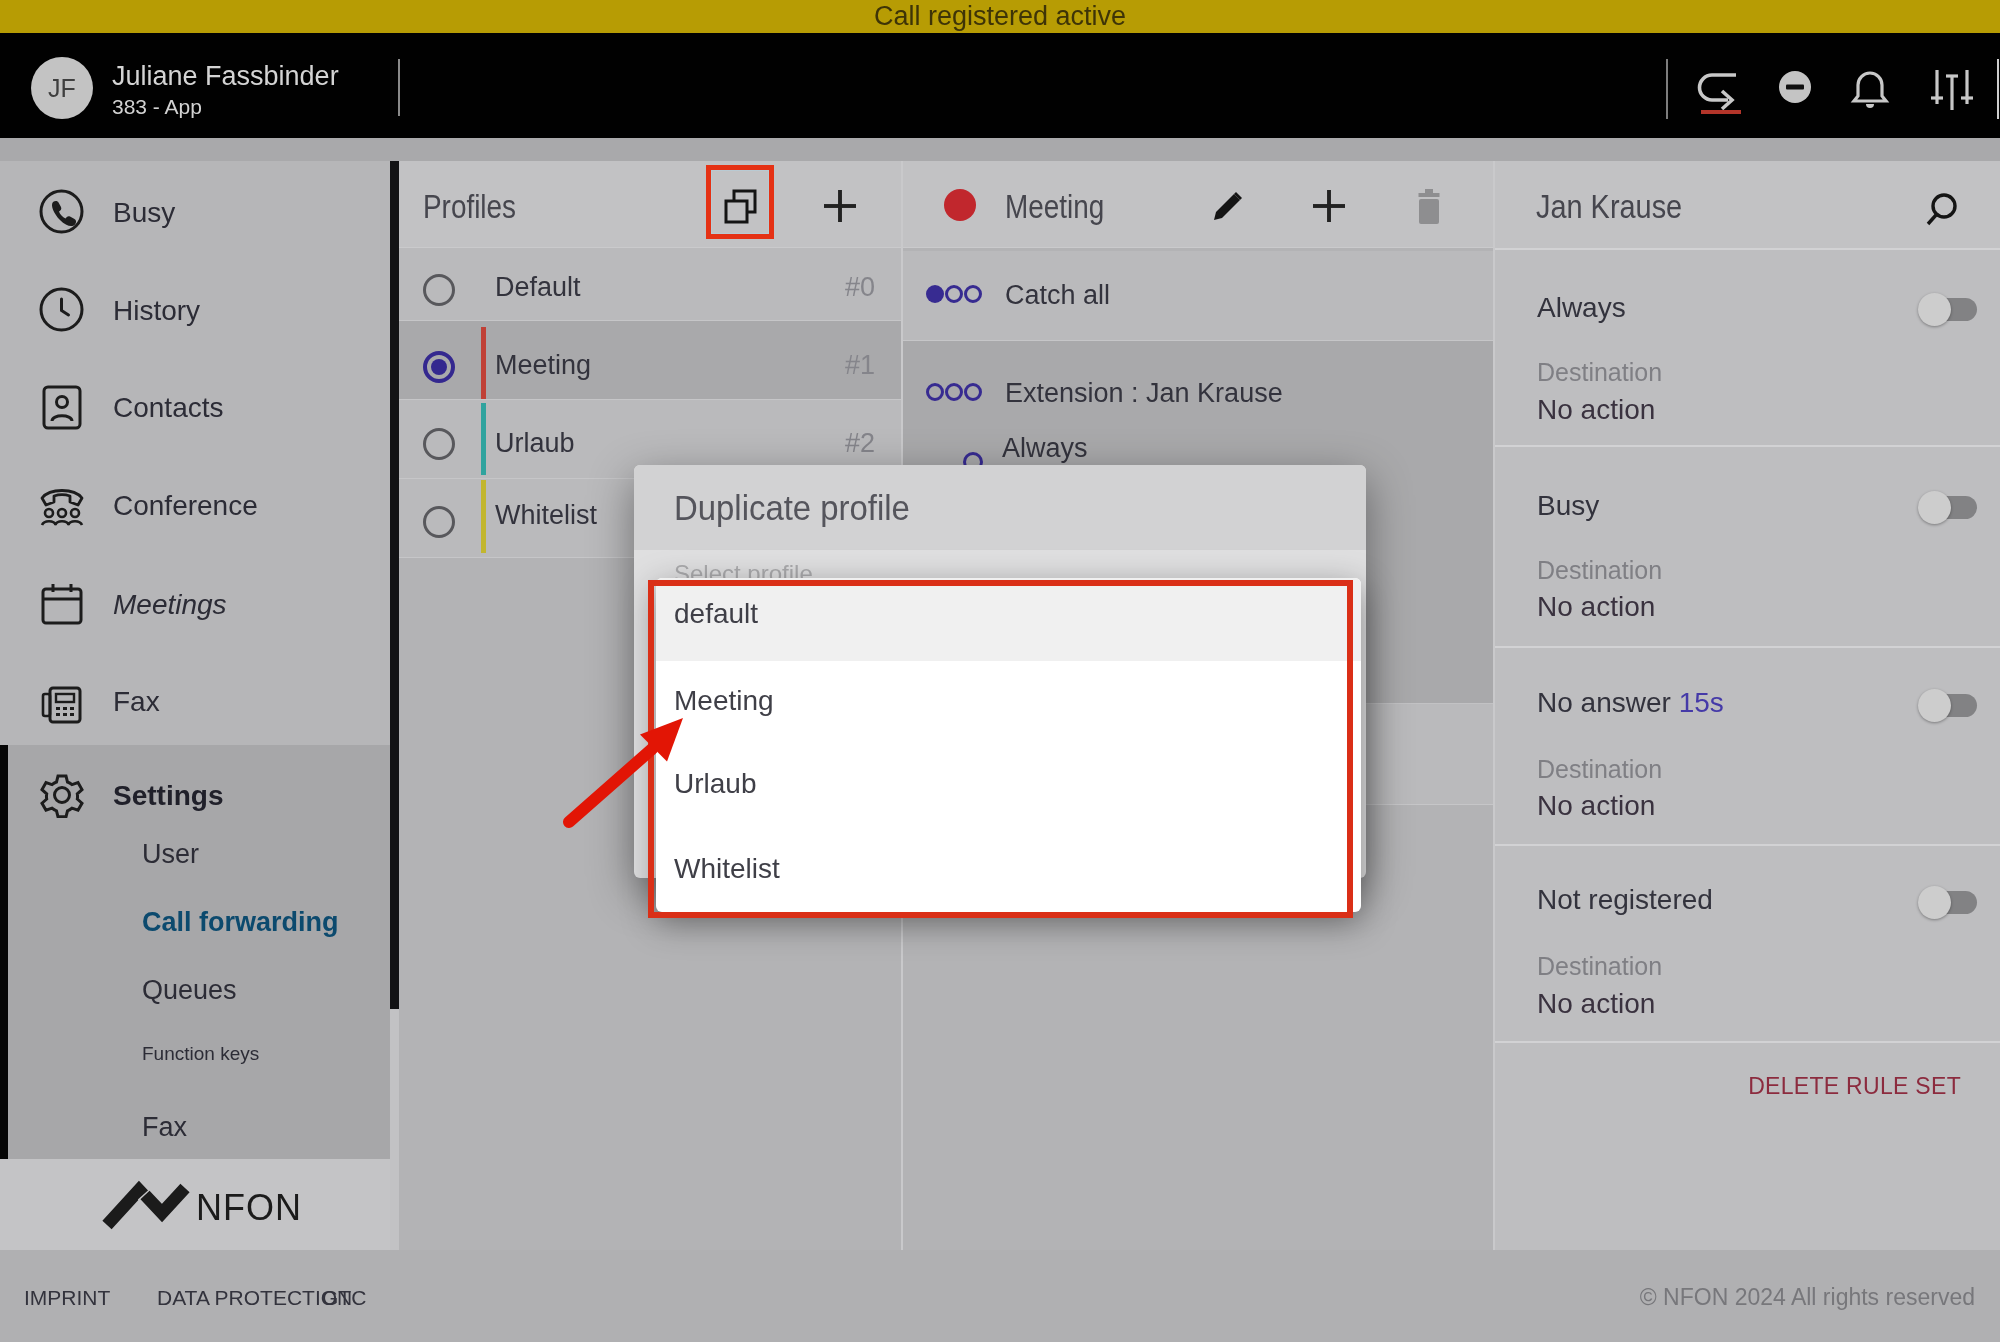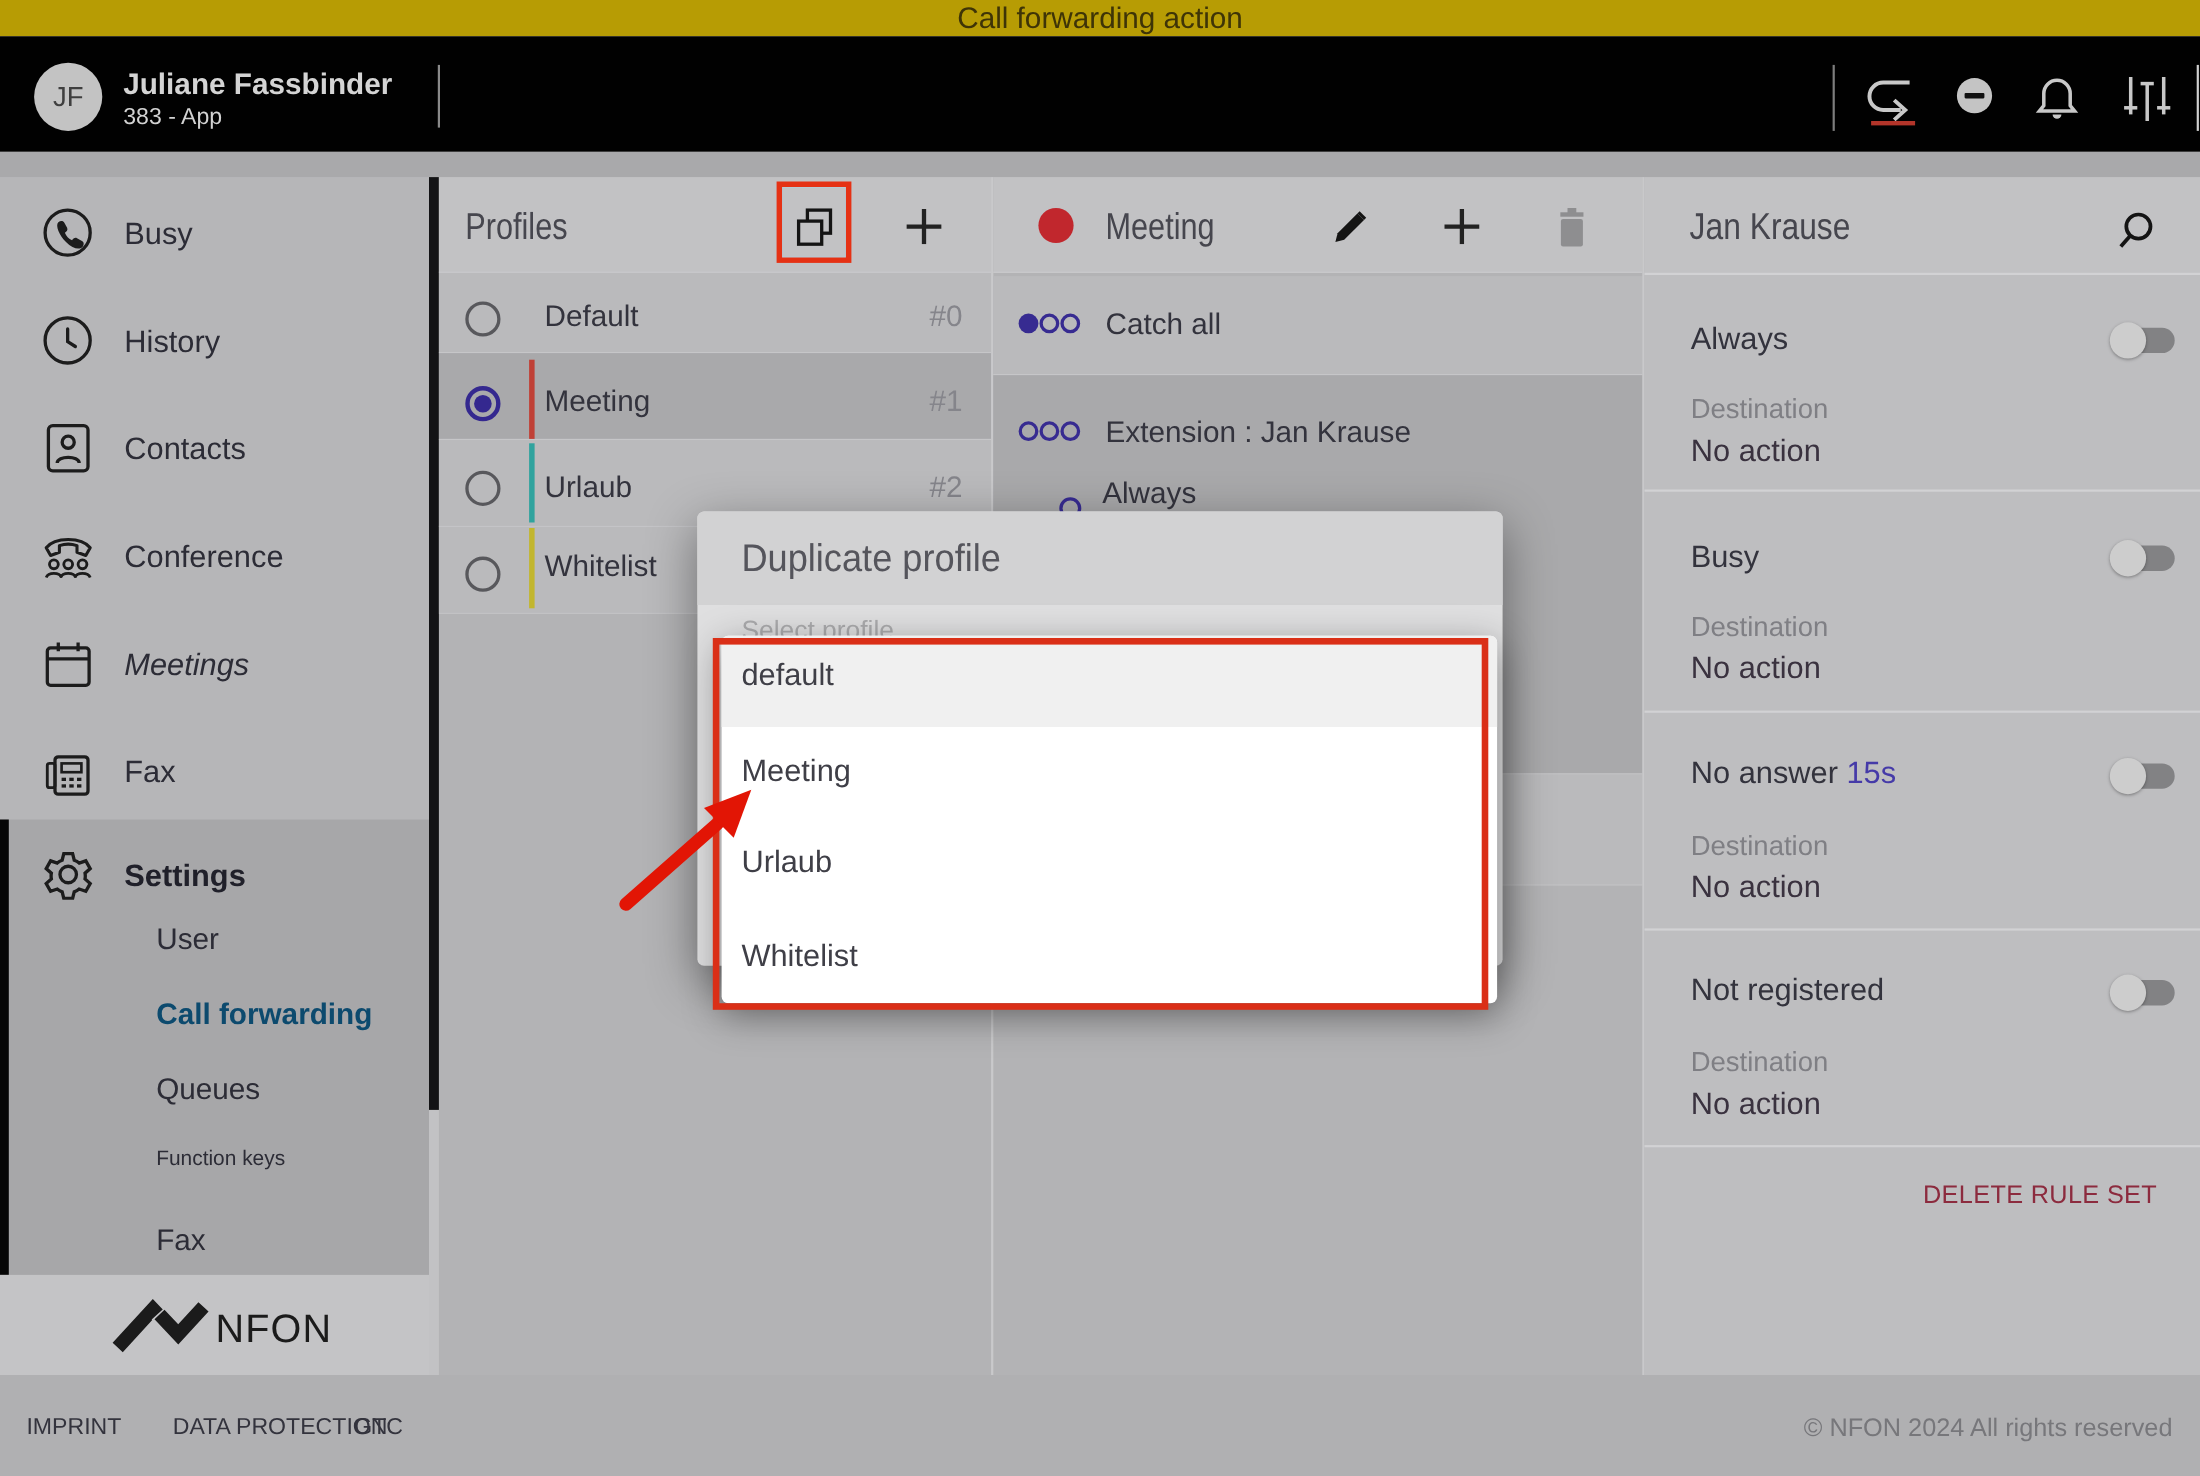--- a/index.html
+++ b/index.html
@@ -4,25 +4,25 @@
 <style>
   * { margin:0; padding:0; box-sizing:border-box; }
   html,body { width:2000px; height:1342px; overflow:hidden; }
   body { font-family:"Liberation Sans", sans-serif; position:relative; background:#b3b3b5; }
   .abs { position:absolute; }
 </style>
 </head>
 <body>
 
 <div class="abs" style="left:0;top:0;width:2000px;height:33px;background:#b79c04;"></div>
-<div class="abs" style="left:0;top:0;width:2000px;height:33px;line-height:33px;text-align:center;font-size:27px;font-weight:400;color:#3e3407;">Call forwarding action</div>
+<div class="abs" style="left:0;top:0;width:2000px;height:33px;line-height:33px;text-align:center;font-size:27px;font-weight:400;color:#3e3407;">Call registered active</div>
 
 <div class="abs" style="left:0;top:33px;width:2000px;height:105px;background:#010101;"></div>
 <div class="abs" style="left:31px;top:57px;width:62px;height:62px;border-radius:50%;background:#c3c3c3;text-align:center;line-height:62px;font-size:25px;color:#3f3f3f;">JF</div>
-<div class="abs" style="left:112px;top:61px;font-size:27px;font-weight:700;color:#d4d4d4;">Juliane Fassbinder</div>
+<div class="abs" style="left:112px;top:61px;font-size:27px;font-weight:400;color:#d4d4d4;">Juliane Fassbinder</div>
 <div class="abs" style="left:112px;top:95px;font-size:21px;font-weight:400;color:#d2d2d2;">383 - App</div>
 <div class="abs" style="left:398px;top:59px;width:2px;height:57px;background:#8a8a8a;"></div>
 <div class="abs" style="left:1666px;top:59px;width:2px;height:60px;background:#7d7d7d;"></div>
 <div class="abs" style="left:1997px;top:59px;width:2px;height:60px;background:#cfcfcf;"></div>
 
 <svg class="abs" style="left:1690px;top:60px;" width="300" height="60" viewBox="0 0 300 60">
 
   <path d="M 46 15 H 22 A 12.5 12.5 0 0 0 22 40 H 38" fill="none" stroke="#c8c8c8" stroke-width="3.6"></path>
   <path d="M 32 31 L 42 40 L 32 49" fill="none" stroke="#c8c8c8" stroke-width="3.6"></path>
   <rect x="11" y="50" width="40" height="4" fill="#b3352a"></rect>

